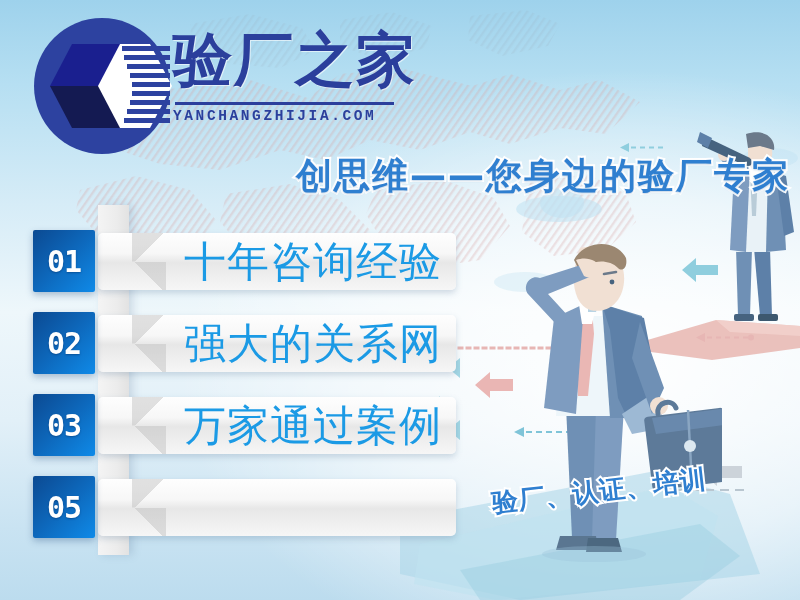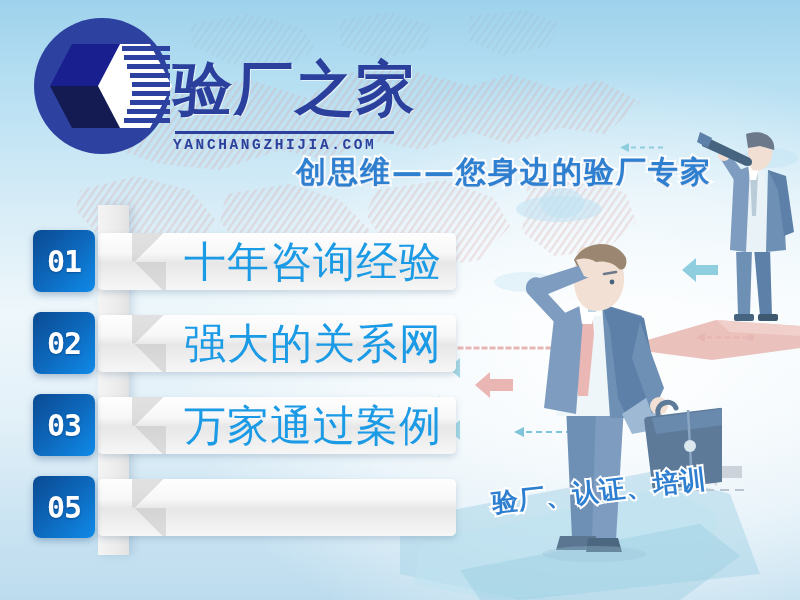--- a/index.html
+++ b/index.html
@@ -26,52 +26,51 @@
   
   #logo{position:absolute;left:32px;top:16px;width:140px;height:140px;}
   #logo svg{display:block;width:140px;height:140px;}
 
   #brand{position:absolute;left:173px;top:20px;width:240px;}
   #brand .cn{
     font-family:"DejaVu Sans","Liberation Sans",sans-serif;
     font-weight:bold;font-size:59px;line-height:80px;color:#2b3f9c;
     letter-spacing:2px;white-space:nowrap;
     text-shadow:1px 1px 0 rgba(255,255,255,.6);
-    margin-top:29px;
   }
   #brand .rule{height:3px;background:#2b3f9c;margin:2px 0 3px 2px;width:219px;}
   #brand .en{
     font-family:Liberation Mono, monospace;
     font-weight:bold;font-size:14.5px;color:#2b3f9c;letter-spacing:2.6px;
     white-space:nowrap;
   }
 
   
   #slogan{
     position:absolute;left:296px;top:152px;
     font-family:"DejaVu Sans","Liberation Sans",sans-serif;
-    font-weight:bold;font-size:30px;letter-spacing:2px;white-space:nowrap;
+    font-weight:bold;font-size:36px;letter-spacing:2px;white-space:nowrap;
     color:#2f7fd0;
     -webkit-text-stroke:4px #ffffff;
     paint-order:stroke fill;
     text-shadow:0 1px 2px rgba(120,160,200,.45);
   }
   #slogan .inner{position:relative;}
 
   
   #pillar{
     position:absolute;left:98px;top:205px;width:31px;height:350px;
     background:linear-gradient(90deg,#f4f4f4 0%,#ececec 60%,#e2e2e2 100%);
     box-shadow:4px 0 8px rgba(90,120,150,.22);
   }
 
   
   .row{position:absolute;left:33px;height:62px;}
   .badge{
-    position:absolute;left:0;top:0;width:62px;height:62px;border-radius:8px;
+    position:absolute;left:0;top:0;width:62px;height:62px;border-radius:2px;
     background:linear-gradient(135deg,#0b4a92 0%,#0d63b5 42%,#0f8ae8 100%);
     box-shadow:0 3px 7px rgba(40,80,130,.35);
     display:flex;align-items:center;justify-content:center;
     z-index:3;
   }
   .badge span{
     font-family:"DejaVu Sans Mono","Liberation Mono",monospace;
     font-weight:bold;font-size:30px;color:#ffffff;letter-spacing:-1px;
     text-shadow:0 1px 2px rgba(0,40,90,.45);
   }

